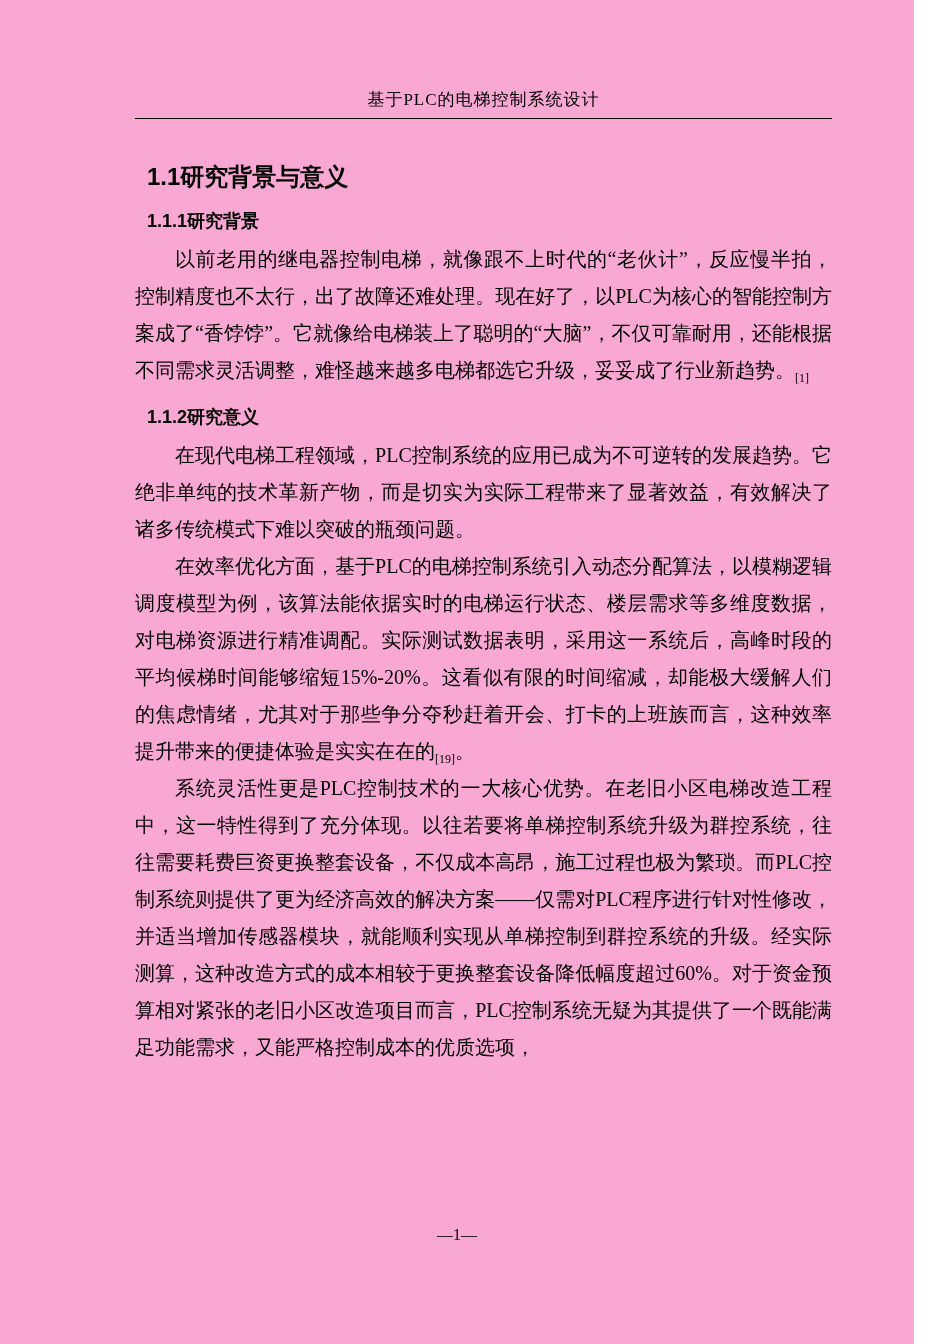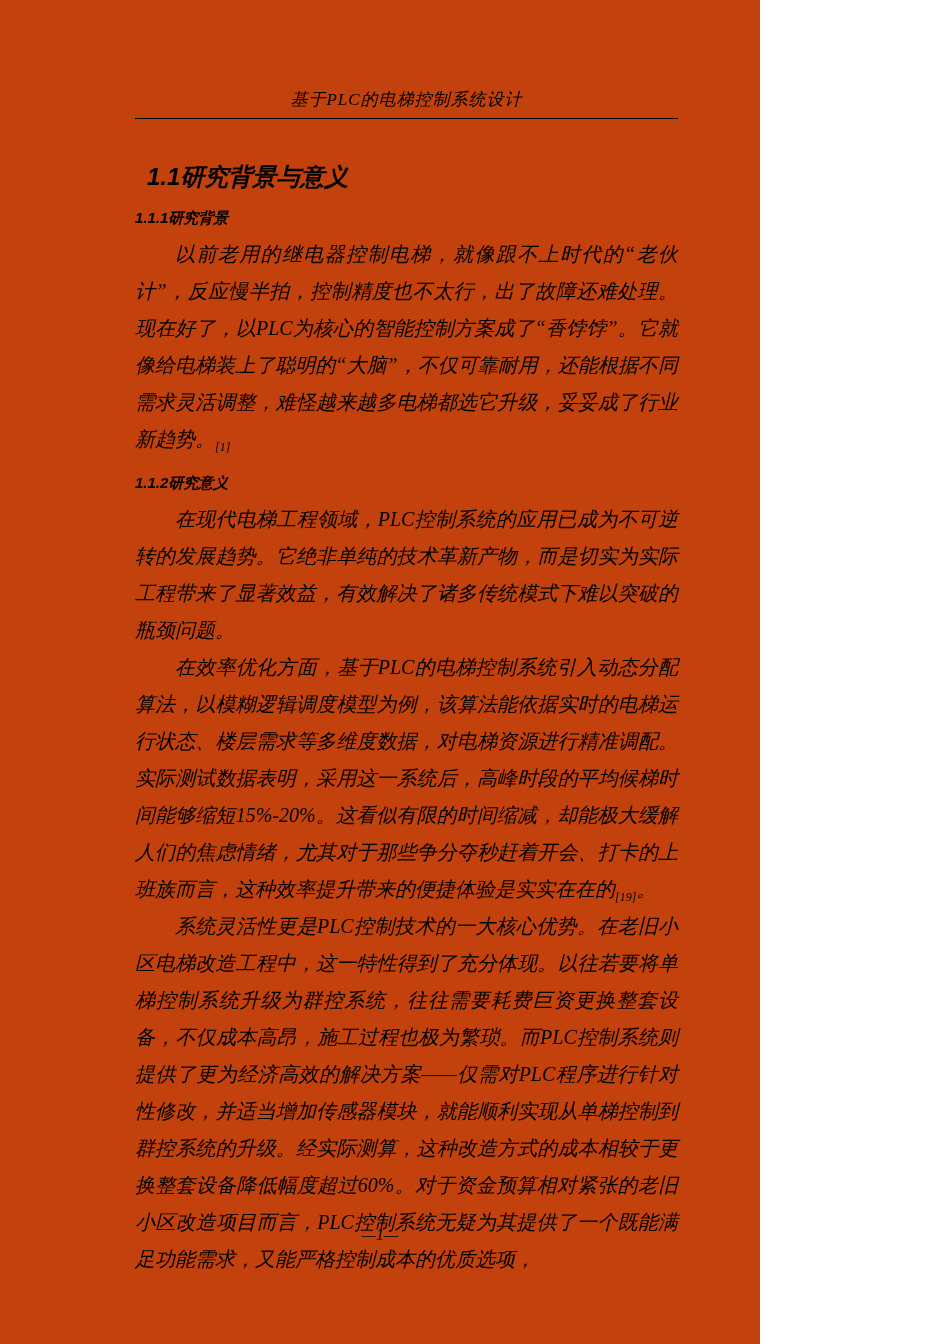--- a/index.html
+++ b/index.html
@@ -1,25 +1,24 @@
 <!DOCTYPE html>
 <html><head>
 <meta charset="utf-8">
 <style>
   * { box-sizing: border-box; }
   html, body { margin: 0; padding: 0; background: #ffffff; }
   .page {
     position: relative;
-    width: 760px;
+    width: 914px;
     height: 1344px;
-    background: #c2410c;
+    background: #f9a8d4;
     color: #000000;
     font-family: "Liberation Serif", "DejaVu Serif", serif;
     overflow: hidden;
-    font-style: italic;
   }
   .header {
     position: absolute;
     top: 88px;
     left: 135px;
     right: 82px;
     text-align: center;
     font-size: 17px;
     letter-spacing: 1px;
     border-bottom: 1.5px solid #000;
@@ -41,22 +40,22 @@
   }
   .heading1 {
     font-family: "Liberation Sans", "DejaVu Sans", sans-serif;
     font-weight: bold;
     font-size: 24px;
     margin: 26px 0 14px 12px;
   }
   .heading2 {
     font-family: "Liberation Sans", "DejaVu Sans", sans-serif;
     font-weight: bold;
-    font-size: 15px;
-    margin: 16px 0 8px 0;
+    font-size: 18px;
+    margin: 16px 0 8px 12px;
   }
   .paragraph {
     font-size: 20px;
     line-height: 37px;
     text-align: justify;
     text-indent: 2em;
     margin: 0;
   }
   .cite {
     font-size: 12px;

